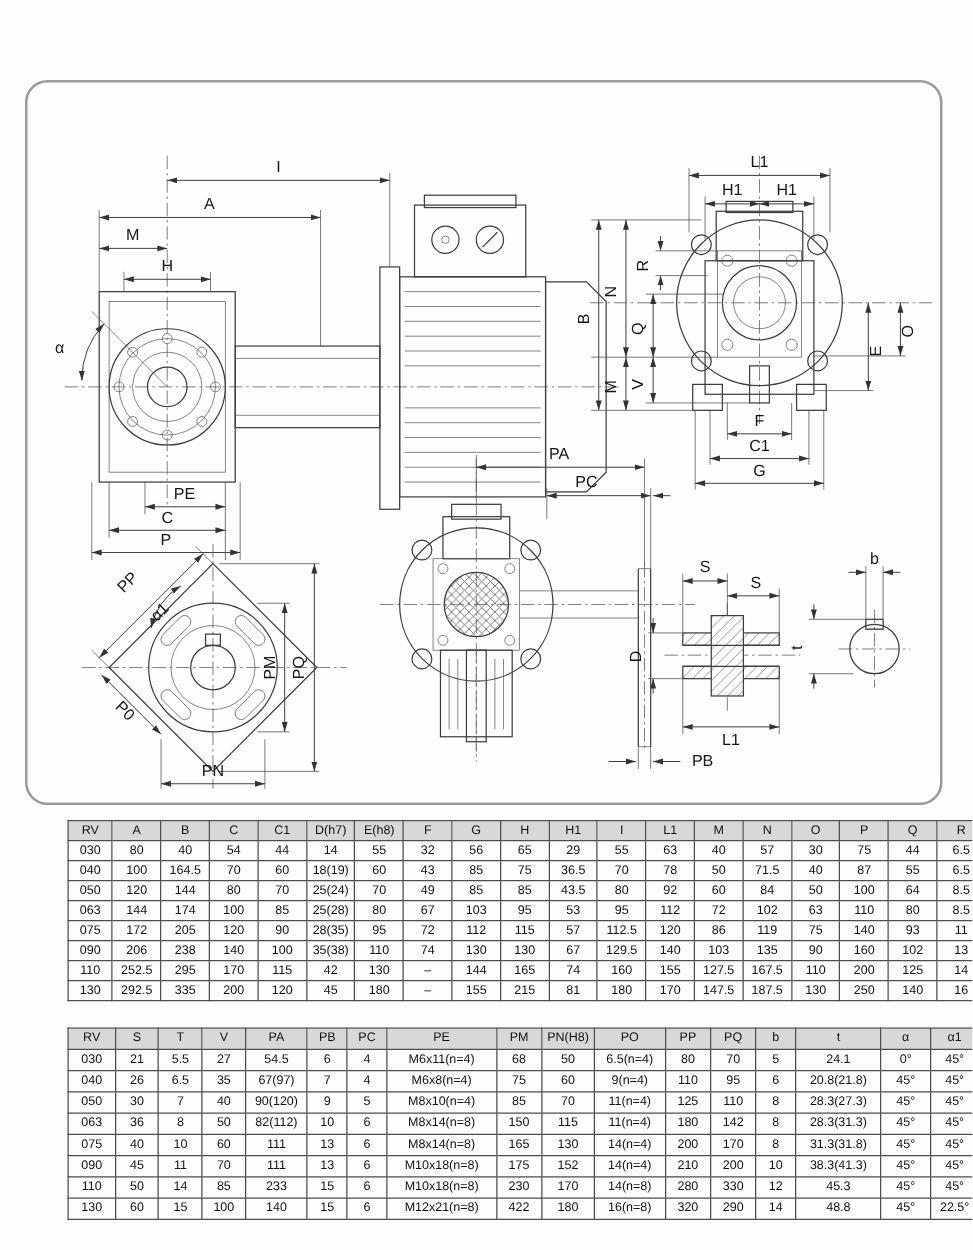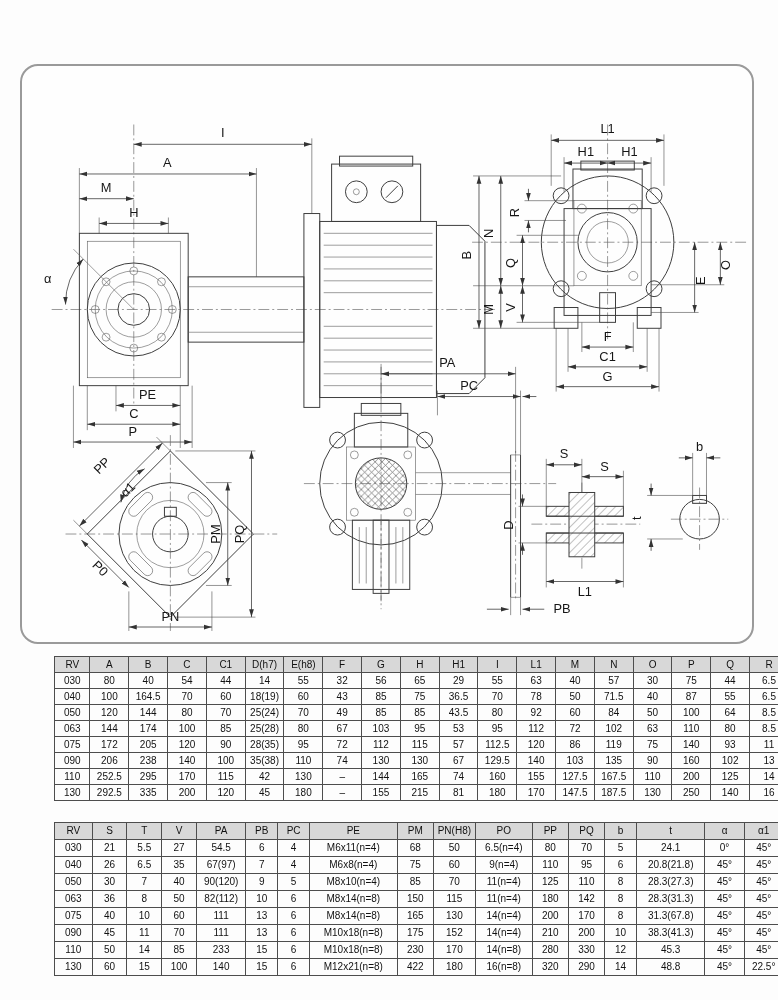--- a/index.html
+++ b/index.html
@@ -671,21 +671,21 @@
           <td>111</td>
           <td>13</td>
           <td>6</td>
           <td>M8x14(n=8)</td>
           <td>165</td>
           <td>130</td>
           <td>14(n=4)</td>
           <td>200</td>
           <td>170</td>
           <td>8</td>
-          <td>31.3(67.8)</td>
+          <td>31.3(31.8)</td>
           <td>45°</td>
           <td>45°</td>
           <td>9</td>
         </tr>
         <tr>
           <td>090</td>
           <td>45</td>
           <td>11</td>
           <td>70</td>
           <td>111</td>

